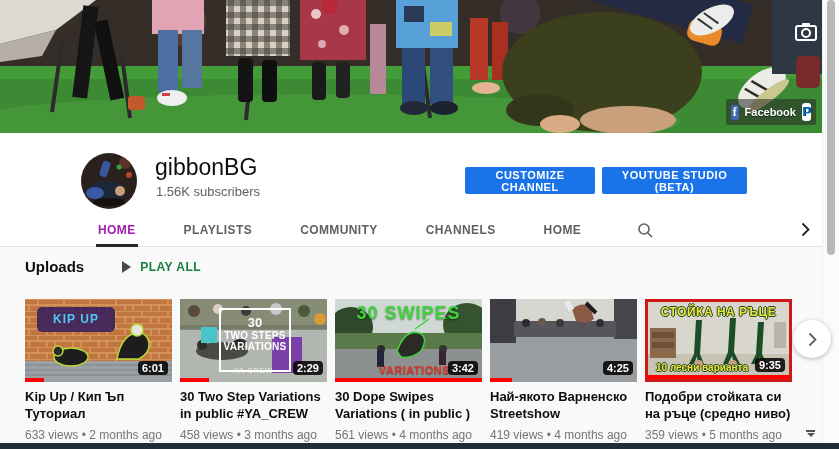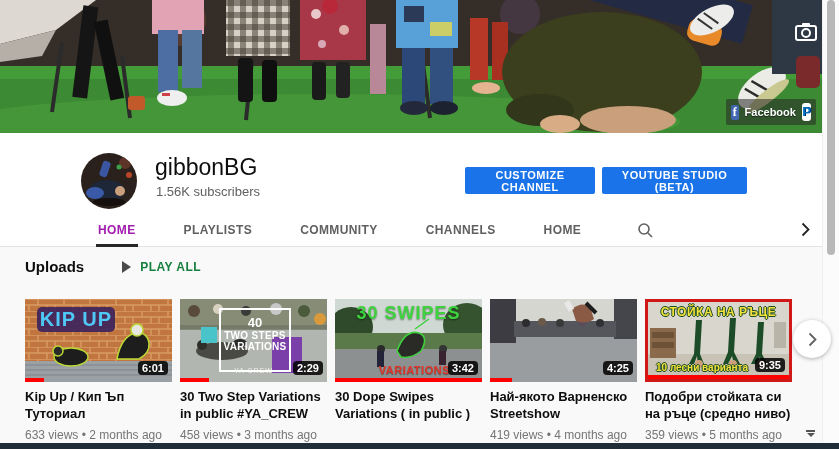--- a/index.html
+++ b/index.html
@@ -59,21 +59,21 @@
   .dur { position:absolute; right:4px; bottom:7px; background:rgba(0,0,0,.85); color:#fff;
     font-size:11px; font-weight:bold; padding:1px 4px; border-radius:4px; z-index:5; }
   .prog { position:absolute; left:0; bottom:0; height:4px; background:#f00; z-index:4; }
   .v-title { margin-top:7px; font-size:13px; font-weight:bold; color:#0d0d0d; line-height:1.3;
     max-height:34px; overflow:hidden; cursor:pointer; }
   .v-meta { margin-top:5px; font-size:12px; color:#757575; }
 
   
   .ov { position:absolute; z-index:3; }
   .ov-kipup { left:12px; top:8px; width:78px; height:25px; background:rgba(62,36,92,.92); border-radius:5px;
-    color:#4fc8f5; font-size:20px; font-weight:bold; text-align:center; line-height:24px; letter-spacing:1px; }
+    color:#4fc8f5; font-size:12px; font-weight:bold; text-align:center; line-height:24px; letter-spacing:1px; }
   .ov-box2 { left:39px; top:9px; width:72px; height:64px; border:2px solid #fff; color:#fff; text-align:center;
     font-weight:bold; padding-top:5px; }
   .ov-box2 .l1 { font-size:13px; }
   .ov-box2 .l2, .ov-box2 .l3 { font-size:10px; letter-spacing:.3px; }
   .sq-teal { left:21px; top:28px; width:16px; height:16px; background:#49c5c9; }
   .sq-purple { left:92px; top:38px; width:30px; height:36px; background:#7a3fa8; }
   .ov-credit { left:0; right:0; bottom:8px; text-align:center; color:rgba(255,255,255,.8); font-size:7px; letter-spacing:1px; }
   .ov-swipes { left:0; right:0; top:4px; text-align:center; color:#3ed23e; font-size:18px; font-weight:bold;
     letter-spacing:1px; text-shadow:0 1px 2px rgba(0,0,0,.45); }
   .ov-variations { right:32px; bottom:6px; color:#e03528; font-size:11px; font-weight:bold; letter-spacing:.5px;
@@ -315,21 +315,21 @@
             <circle cx="124" cy="12" r="6" fill="#4a5a3a"></circle>
               <circle cx="140" cy="20" r="6" fill="#d89a3a"></circle>
             <rect x="0" y="26" width="147" height="5" fill="#6e7462" opacity=".7"></rect>
             <ellipse cx="42" cy="52" rx="26" ry="9" fill="#4a4a44"></ellipse>
             <circle cx="22" cy="46" r="5" fill="#2e2e2a"></circle>
             <ellipse cx="60" cy="44" rx="7" ry="4" fill="#2a2a2a"></ellipse>
           </svg>
           <div class="ov sq-teal"></div>
           <div class="ov sq-purple"></div>
           <div class="ov ov-box2">
-            <div class="l1">40</div>
+            <div class="l1">30</div>
             <div class="l2">TWO STEPS</div>
             <div class="l3">VARIATIONS</div>
           </div>
           <div class="ov ov-credit">YA CREW</div>
           <span class="dur">2:29</span>
           <div class="prog" style="width:20%"></div>
         </div>
         <div class="v-title">30 Two Step Variations in public #YA_CREW</div>
         <div class="v-meta">458 views • 3 months ago</div>
       </div>
@@ -350,20 +350,21 @@
               <path d="M62 52 Q70 30 84 34 Q94 38 86 52 Q76 60 66 58 Z" fill="#2a2a26"></path>
               <path d="M80 30 L94 20" fill="none"></path>
             </g>
           </svg>
           <div class="ov ov-swipes">30 SWIPES</div>
           <div class="ov ov-variations">VARIATIONS</div>
           <span class="dur">3:42</span>
           <div class="prog" style="width:100%"></div>
         </div>
         <div class="v-title">30 Dope Swipes Variations ( in public ) [by Shifura and...</div>
+        <div class="v-meta">561 views • 4 months ago</div>
       </div>
 
       <div class="card">
         <div class="thumb">
           <svg width="147" height="83" viewBox="0 0 147 83">
             <rect width="147" height="83" fill="#9a9d9f"></rect>
             <rect width="147" height="26" fill="#d6d6d0"></rect>
             <rect x="0" y="0" width="26" height="44" fill="#3c3c42"></rect>
             <rect x="124" y="0" width="23" height="40" fill="#45454c"></rect>
             <rect x="24" y="22" width="102" height="16" fill="#55555c"></rect>

